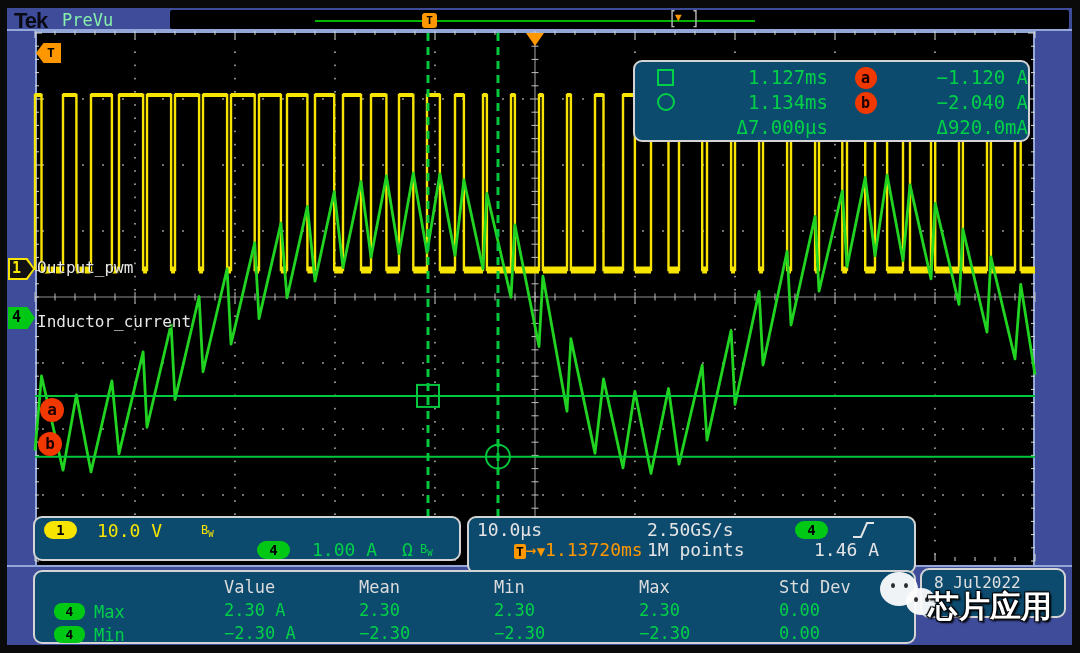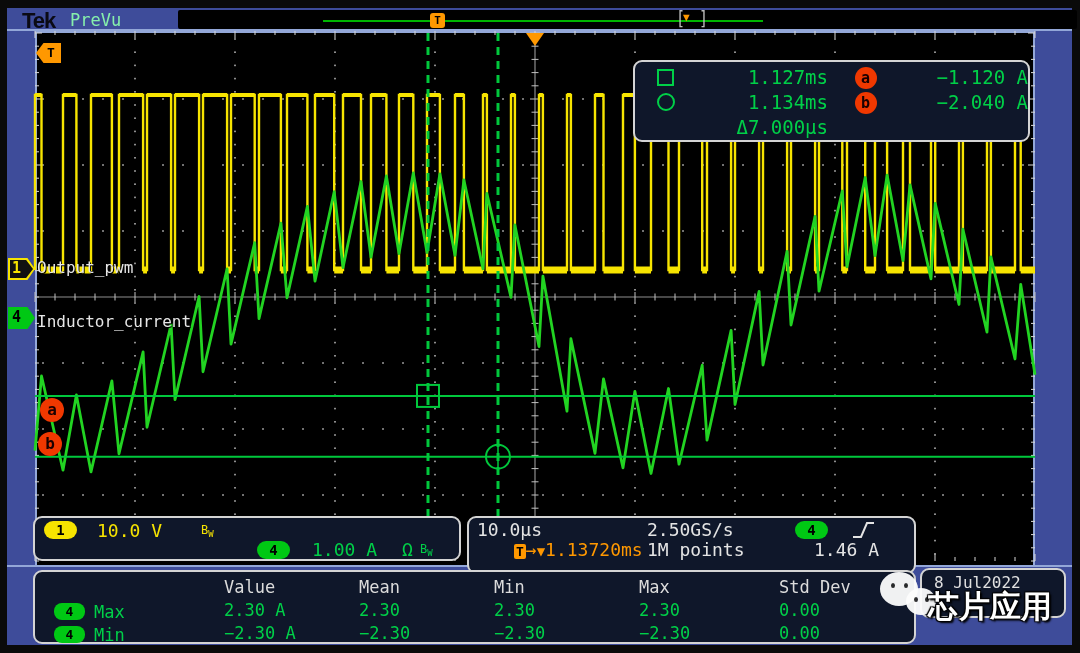--- a/index.html
+++ b/index.html
@@ -1,21 +1,21 @@
 <!DOCTYPE html>
 <html><head>
 <meta charset="utf-8">
 <style>
   * { margin:0; padding:0; box-sizing:border-box; }
   html,body { background:#000; }
   .screen { position:relative; width:1080px; height:653px; background:#0a0a0a; overflow:hidden;
             font-family:"DejaVu Sans Mono", monospace; }
   .frame { position:absolute; left:7px; top:8px; width:1065px; height:637px; background:#3e4c9a; }
   .lightline { position:absolute; left:7px; width:1065px; height:2px; background:#93a7d8; z-index:4; }
-  .titlebar { position:absolute; left:7px; top:8px; width:1005px; height:23px; background:#3e4c9a; z-index:3;margin-left:8px; }
+  .titlebar { position:absolute; left:7px; top:8px; width:1005px; height:23px; background:#3e4c9a; z-index:3; }
   .tek-logo { position:absolute; left:7px; top:0px; font-family:"Liberation Sans",sans-serif;
               font-weight:bold; font-size:22px; color:#0a0a14; letter-spacing:-1px; }
   .prevu { position:absolute; left:55px; top:2px; font-size:17px; color:#86efac; }
   .record-panel { position:absolute; left:163px; top:2px; width:899px; height:19px; background:#000; border-radius:2px; }
   .record-line { position:absolute; left:145px; top:10px; width:440px; height:2px; background:#00b400; }
   .record-tbadge { position:absolute; left:252px; top:3px; width:15px; height:15px; background:#ff9800;
                    border-radius:3px; color:#000; font-size:11px; font-weight:bold; text-align:center; line-height:15px; }
   .record-bracket { position:absolute; top:0px; color:#bcbcbc; font-size:15px; transform:scaleY(1.25); }
   .record-expand { position:absolute; left:505px; top:1px; color:#ff9800; font-size:11px; }
   .graticule-bg { position:absolute; left:35px; top:31px; width:1000px; height:534px; background:#000;
@@ -25,21 +25,21 @@
   .pent { position:absolute; left:8px; width:27px; height:22px; z-index:6;
           clip-path:polygon(0 0,72% 0,100% 50%,72% 100%,0 100%); }
   .pent-inner { position:absolute; left:2px; top:2px; width:23px; height:18px;
           clip-path:polygon(0 0,70% 0,100% 50%,70% 100%,0 100%); background:#111; }
   .pent span { position:absolute; left:4px; top:1px; font-size:15px; font-weight:bold; z-index:2; }
   .trig-tag { position:absolute; left:36px; top:43px; width:25px; height:20px; background:#ff9800;
               clip-path:polygon(30% 0,100% 0,100% 100%,30% 100%,0 50%); z-index:6;
               color:#000; font-weight:bold; font-size:13px; text-align:center; line-height:20px; padding-left:5px; }
   .cursor-badge { position:absolute; width:24px; height:24px; border-radius:50%; background:#f03800;
                   color:#1a0000; font-weight:bold; font-size:16px; text-align:center; line-height:24px; z-index:6; }
-  .panel { position:absolute; background:#0f172a; border:2px solid #d4d4d4; border-radius:9px; z-index:10; }
+  .panel { position:absolute; background:#0c4a6e; border:2px solid #d4d4d4; border-radius:9px; z-index:10; }
   .cursor-box { left:633px; top:60px; width:397px; height:82px; padding:4px 8px 0 8px;
                 display:grid; grid-template-columns:50px 135px 75px 125px; grid-auto-rows:25px;
                 color:#00d048; font-size:19px; }
   .cursor-box .ra { text-align:right; }
   .sym-square { width:17px; height:17px; border:2px solid #00d048; margin:3px 0 0 14px; }
   .sym-circle { width:18px; height:18px; border:2px solid #00d048; border-radius:50%; margin:2px 0 0 14px; }
   .badge-ab { width:22px; height:22px; border-radius:50%; background:#f03800; color:#1a0000;
               font-weight:bold; font-size:15px; text-align:center; line-height:22px; margin:1px auto 0 auto; }
   .readout-text { position:absolute; font-size:18px; white-space:nowrap; }
   .pill { position:absolute; width:33px; height:18px; border-radius:9px; color:#000; font-size:14px;
@@ -1035,20 +1035,21 @@
         <div class="sym-circle"></div>
       </div>
     <div class="ra">1.134ms</div>
     <div>
         <div class="badge-ab">b</div>
       </div>
     <div class="ra">−2.040 A</div>
     <div></div>
     <div class="ra">Δ7.000μs</div>
     <div></div>
+    <div class="ra">Δ920.0mA</div>
   </div>
 
   <div class="panel" style="left:33px; top:516px; width:428px; height:45px;">
     <div class="pill pill-yellow" style="left:9px; top:3px;">1</div>
     <span class="readout-text" style="left:62px; top:2px; color:#f7e400;">10.0 V</span>
     <span class="readout-text bw" style="left:166px; top:5px; color:#f7e400;"><span>B</span><sub>W</sub></span>
     <div class="pill pill-green" style="left:222px; top:23px;">4</div>
     <span class="readout-text" style="left:277px; top:21px; color:#00d048;">1.00 A</span>
     <span class="readout-text" style="left:367px; top:21px; color:#00d048;">Ω</span>
     <span class="readout-text bw" style="left:385px; top:24px; color:#00d048;"><span>B</span><sub>W</sub></span>

